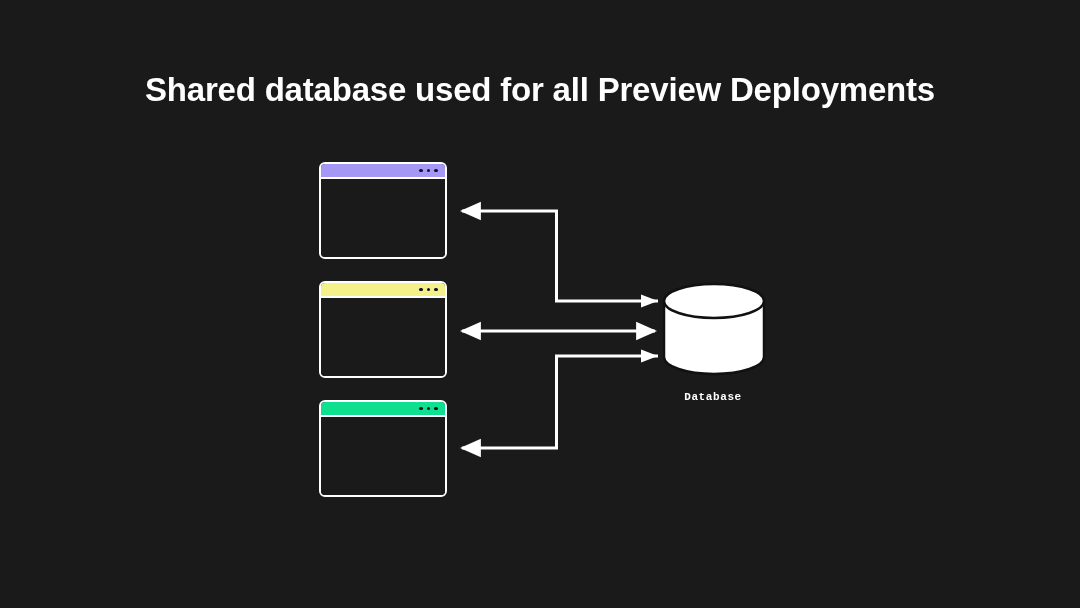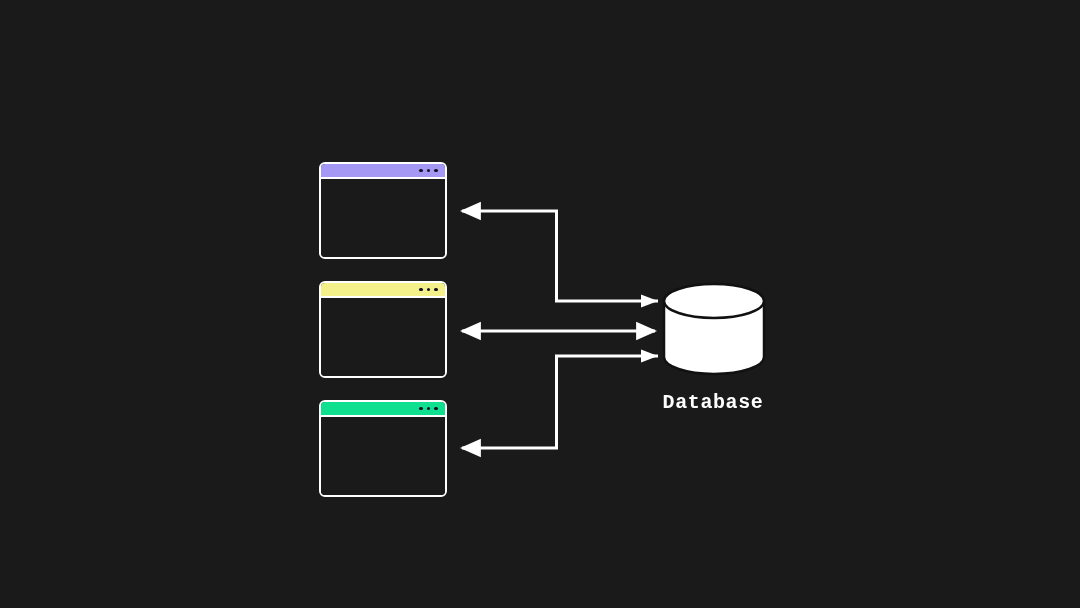--- a/index.html
+++ b/index.html
@@ -100,41 +100,42 @@
     width: 108px;
     height: 94px;
   }
 
   
   .caption {
     position: absolute;
     color: #ffffff;
     font-family: "Liberation Mono", "DejaVu Sans Mono", monospace;
     font-weight: bold;
-    font-size: 20px;
+    font-size: 11px;
     letter-spacing: 0.6px;
     text-align: center;
     white-space: nowrap;
   }
   #caption-database {
     left: 613px;
     top: 391px;
     width: 200px;
   }
   #caption-previews {
     left: 283px;
     top: 521px;
     width: 200px;
   }
 </style>
 </head>
 <body style="background: rgb(26, 26, 26);">
 
 <div id="stage" style="background: rgb(26, 26, 26);">
 
+  <div id="slide-title" style="color: rgb(255, 255, 255);">Shared database used for all Preview Deployments</div>
 
   <svg id="connectors" viewBox="0 0 1080 608" xmlns="http://www.w3.org/2000/svg">
     <defs>
       <marker id="arrow-right" viewBox="0 0 10 10" refX="9" refY="5" markerWidth="7" markerHeight="7" orient="auto-start-reverse">
         <path d="M 0 0.6 L 10 5 L 0 9.4 z" fill="#ffffff"></path>
       </marker>
       <marker id="arrow-left" viewBox="0 0 10 10" refX="9" refY="5" markerWidth="7" markerHeight="7" orient="auto-start-reverse">
         <path d="M 0 0.6 L 10 5 L 0 9.4 z" fill="#ffffff"></path>
       </marker>
     </defs>

